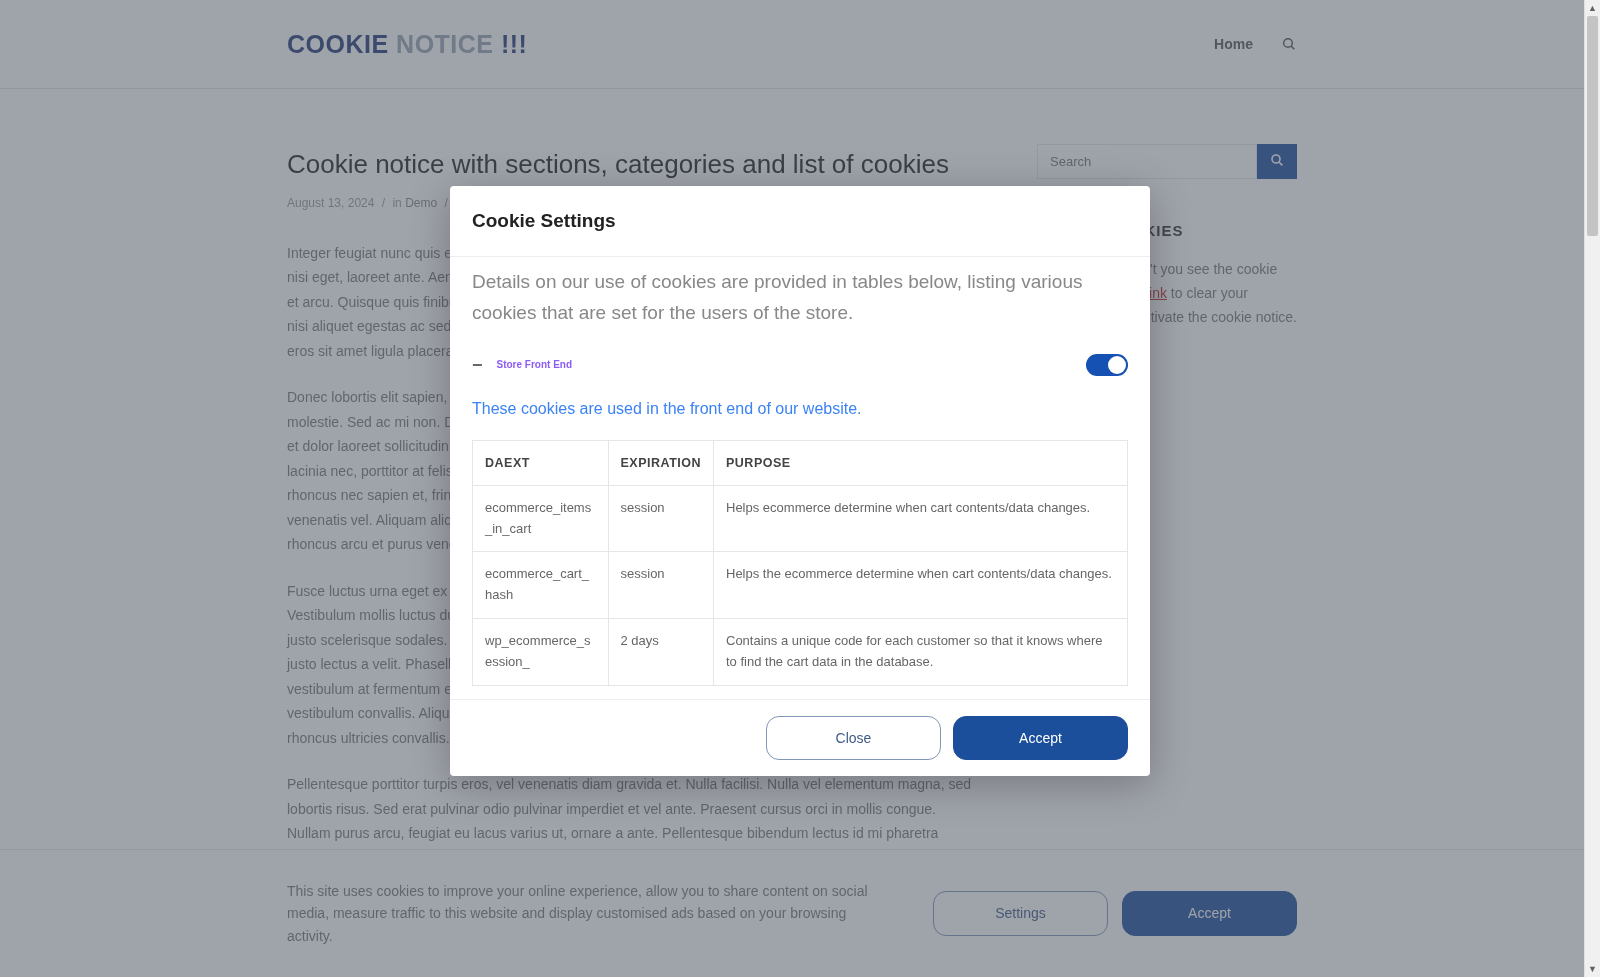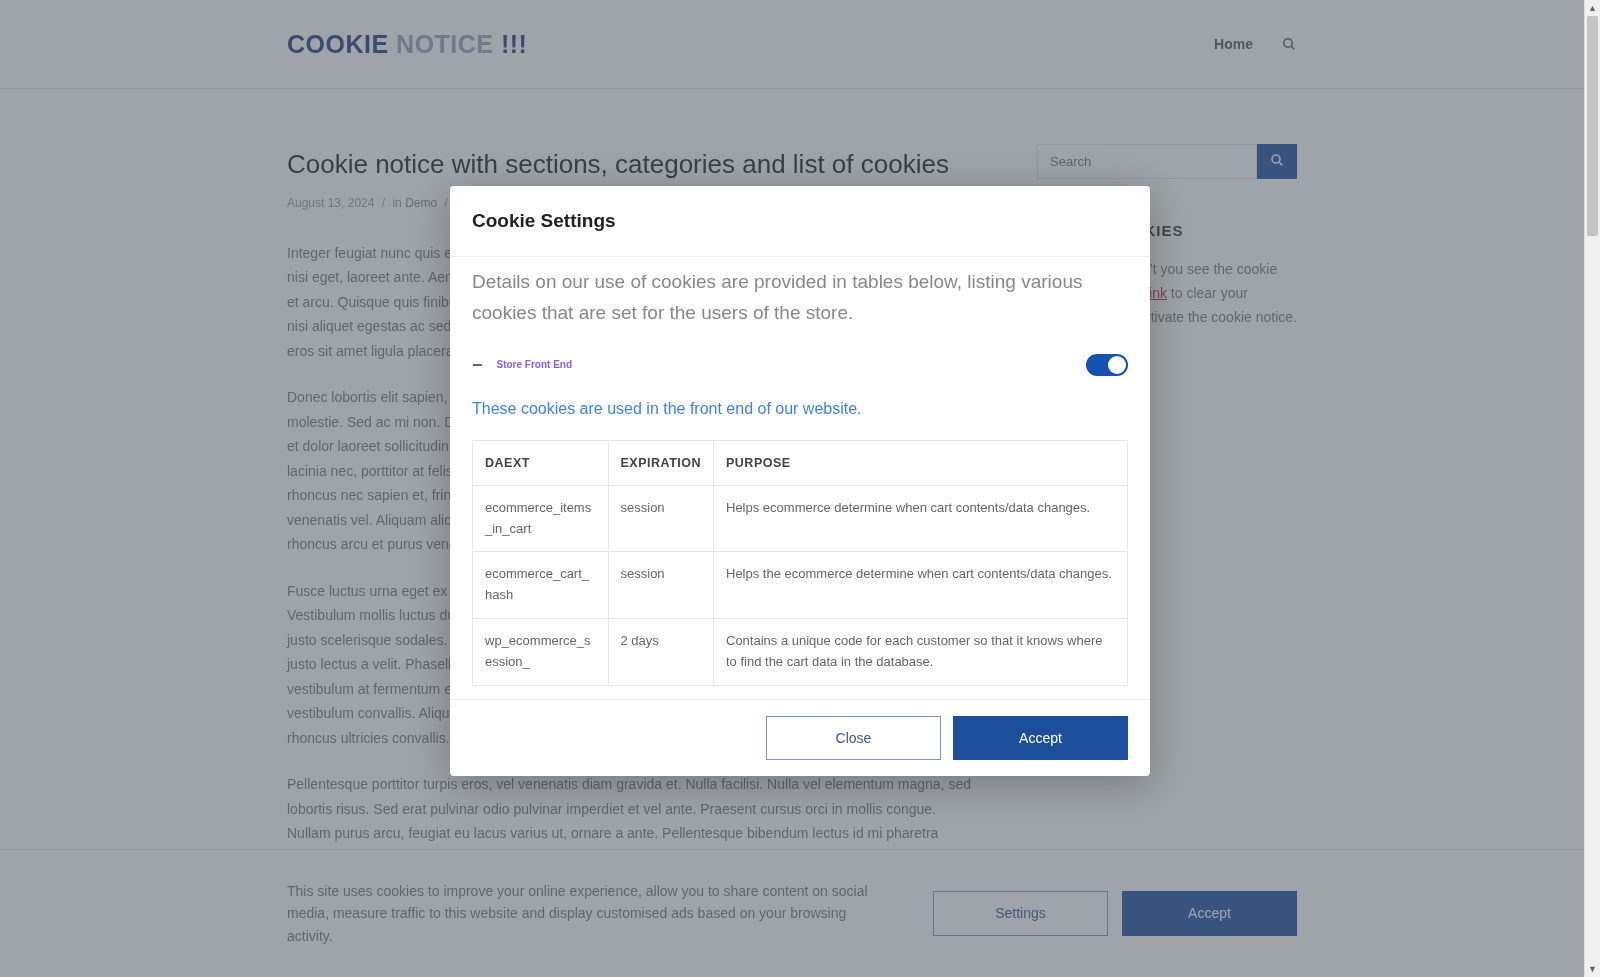--- a/index.html
+++ b/index.html
@@ -110,21 +110,21 @@
     position:absolute;left:0;right:16px;bottom:0;
     background:#fff;border-top:1px solid #e6e6e6;
     padding:18px 0;
   }
   .cookie-bar-inner{
     display:flex;align-items:center;justify-content:flex-start;gap:40px;
   }
   .cookie-bar-text{font-size:14px;color:#777;max-width:640px;line-height:1.6;}
   .cookie-bar-buttons{display:flex;gap:14px;}
   .btn{
-    min-width:175px;padding:10px 20px;font-size:14px;border-radius:0;cursor:pointer;text-align:center;
+    min-width:175px;padding:10px 20px;font-size:14px;border-radius:13px;cursor:pointer;text-align:center;
   }
   .btn-outline{background:#fff;border:1px solid #8196b8;color:#3e5a86;}
   .btn-primary{background:var(--accent);border:1px solid var(--accent);color:#fff;}
 
   
   .overlay{
     position:absolute;inset:0;right:16px;
     background:rgba(80,88,100,.55);
   }
 

